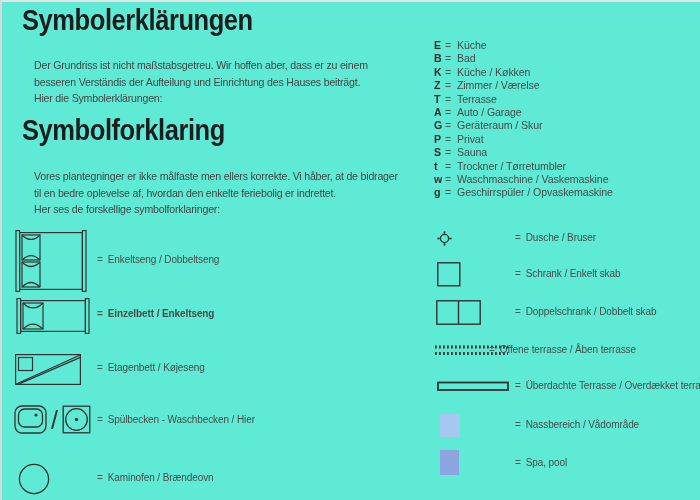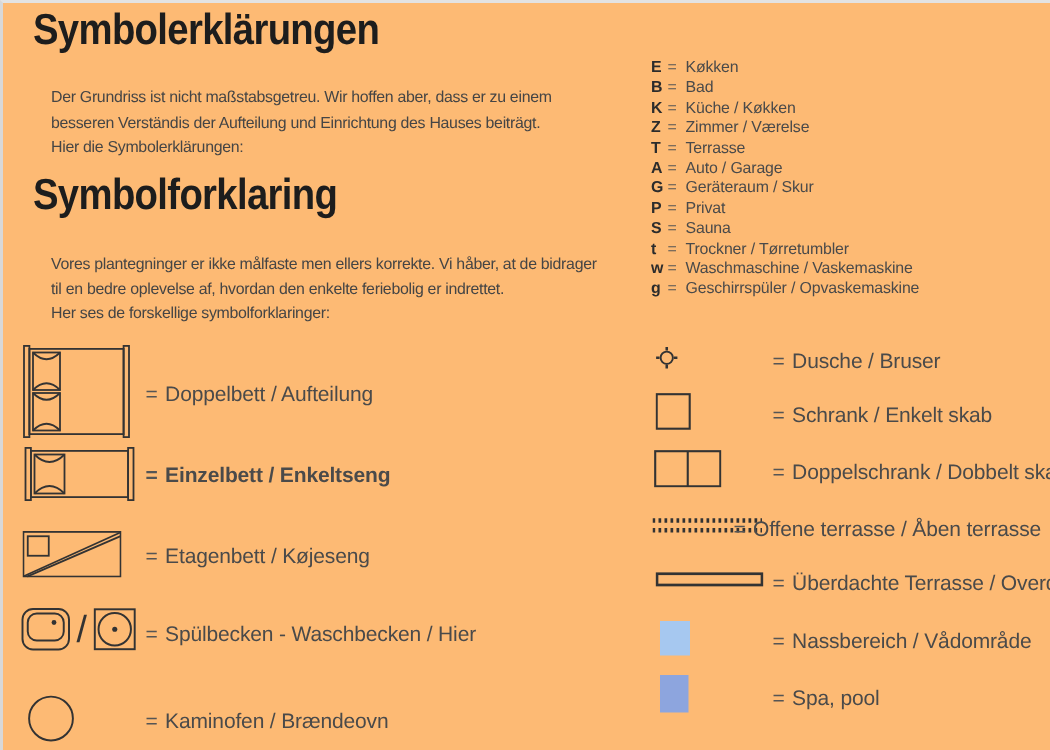--- a/index.html
+++ b/index.html
@@ -1,17 +1,17 @@
 <!DOCTYPE html>
 <html><head>
 <meta charset="utf-8">
 <style>
   html,body{margin:0;padding:0;background:#fff;}
   #page{
-    position:relative;width:700px;height:500px;background:#fdba74;
+    position:relative;width:700px;height:500px;background:#5eead4;
     font-family:"Liberation Sans",sans-serif;color:#4a4a4a;overflow:hidden;
     border-left:2px solid #d8d8d8;border-top:2px solid #e3e3e3;box-sizing:border-box;
   }
   .h-title{
     position:absolute;left:20px;margin:0;font-size:29px;font-weight:700;color:#1d1d1d;
     letter-spacing:-0.5px;transform:scaleX(0.88);transform-origin:0 0;white-space:nowrap;
   }
   #title-de{top:2px;}
   #title-da{top:112px;}
   .para{
@@ -22,21 +22,21 @@
   #para-da{top:154px;}
 
   
   #codes{position:absolute;left:432px;top:37px;}
   .code-row{line-height:13.4px;font-size:10.6px;white-space:nowrap;}
   .code-letter{display:inline-block;min-width:11px;font-weight:700;color:#2c2c2c;}
   .code-eq{display:inline-block;min-width:12px;color:#555;text-align:left;}
   .code-text{color:#4a4a4a;letter-spacing:-0.1px;}
 
   
-  .sym-label{position:absolute;font-size:14px;color:#4a4a4a;white-space:nowrap;letter-spacing:-0.1px;}
+  .sym-label{position:absolute;font-size:10px;color:#4a4a4a;white-space:nowrap;letter-spacing:-0.1px;}
   .sym-label .eq{margin-right:5px;color:#555;}
   .icon{position:absolute;}
   svg{display:block;}
   .slash{font-size:25px;font-weight:300;color:#333;line-height:28px;}
   .sinks{display:flex;align-items:center;gap:4px;}
   .swatch{position:absolute;}
 </style>
 </head>
 <body>
 
@@ -46,21 +46,21 @@
   <p id="para-de" class="para">Der Grundriss ist nicht maßstabsgetreu. Wir hoffen aber, dass er zu einem
 besseren Verständis der Aufteilung und Einrichtung des Hauses beiträgt.
 Hier die Symbolerklärungen:</p>
 
   <h1 id="title-da" class="h-title">Symbolforklaring</h1>
   <p id="para-da" class="para">Vores plantegninger er ikke målfaste men ellers korrekte. Vi håber, at de bidrager
 til en bedre oplevelse af, hvordan den enkelte feriebolig er indrettet.
 Her ses de forskellige symbolforklaringer:</p>
 
   <div id="codes">
-      <div class="code-row"><span class="code-letter">E</span><span class="code-eq">=</span><span class="code-text">Køkken</span></div>
+      <div class="code-row"><span class="code-letter">E</span><span class="code-eq">=</span><span class="code-text">Küche</span></div>
       <div class="code-row"><span class="code-letter">B</span><span class="code-eq">=</span><span class="code-text">Bad</span></div>
       <div class="code-row"><span class="code-letter">K</span><span class="code-eq">=</span><span class="code-text">Küche / Køkken</span></div>
       <div class="code-row"><span class="code-letter">Z</span><span class="code-eq">=</span><span class="code-text">Zimmer / Værelse</span></div>
       <div class="code-row"><span class="code-letter">T</span><span class="code-eq">=</span><span class="code-text">Terrasse</span></div>
       <div class="code-row"><span class="code-letter">A</span><span class="code-eq">=</span><span class="code-text">Auto / Garage</span></div>
       <div class="code-row"><span class="code-letter">G</span><span class="code-eq">=</span><span class="code-text">Geräteraum / Skur</span></div>
       <div class="code-row"><span class="code-letter">P</span><span class="code-eq">=</span><span class="code-text">Privat</span></div>
       <div class="code-row"><span class="code-letter">S</span><span class="code-eq">=</span><span class="code-text">Sauna</span></div>
       <div class="code-row"><span class="code-letter">t</span><span class="code-eq">=</span><span class="code-text">Trockner / Tørretumbler</span></div>
       <div class="code-row"><span class="code-letter">w</span><span class="code-eq">=</span><span class="code-text">Waschmaschine / Vaskemaskine</span></div>
@@ -74,21 +74,21 @@
       <rect x="4.6" y="2.6" width="62.8" height="56.8"></rect>
       <rect x="7" y="5" width="18" height="25"></rect>
       <path d="M7,5 Q16,14 25,5"></path>
       <path d="M7,30 Q16,21 25,30"></path>
       <rect x="7" y="32" width="18" height="25"></rect>
       <path d="M7,32 Q16,41 25,32"></path>
       <path d="M7,57 Q16,48 25,57"></path>
     </svg>
   </div>
   <div class="sym-label" style="left:95px;top:252px;">
-    <span class="eq">=</span><span>Doppelbett / Aufteilung</span>
+    <span class="eq">=</span><span>Enkeltseng / Dobbeltseng</span>
   </div>
 
   <div class="icon" style="left:14px;top:296px;">
     <svg width="74" height="36" viewBox="0 0 74 36" fill="none" stroke="#333" stroke-width="1.2">
       <rect x="1" y="0.6" width="3.6" height="34.8"></rect>
       <rect x="69.4" y="0.6" width="3.6" height="34.8"></rect>
       <rect x="4.6" y="2.6" width="64.8" height="30.8"></rect>
       <rect x="7" y="5" width="20" height="26"></rect>
       <path d="M7,5 Q17,15 27,5"></path>
       <path d="M7,31 Q17,21 27,31"></path>

